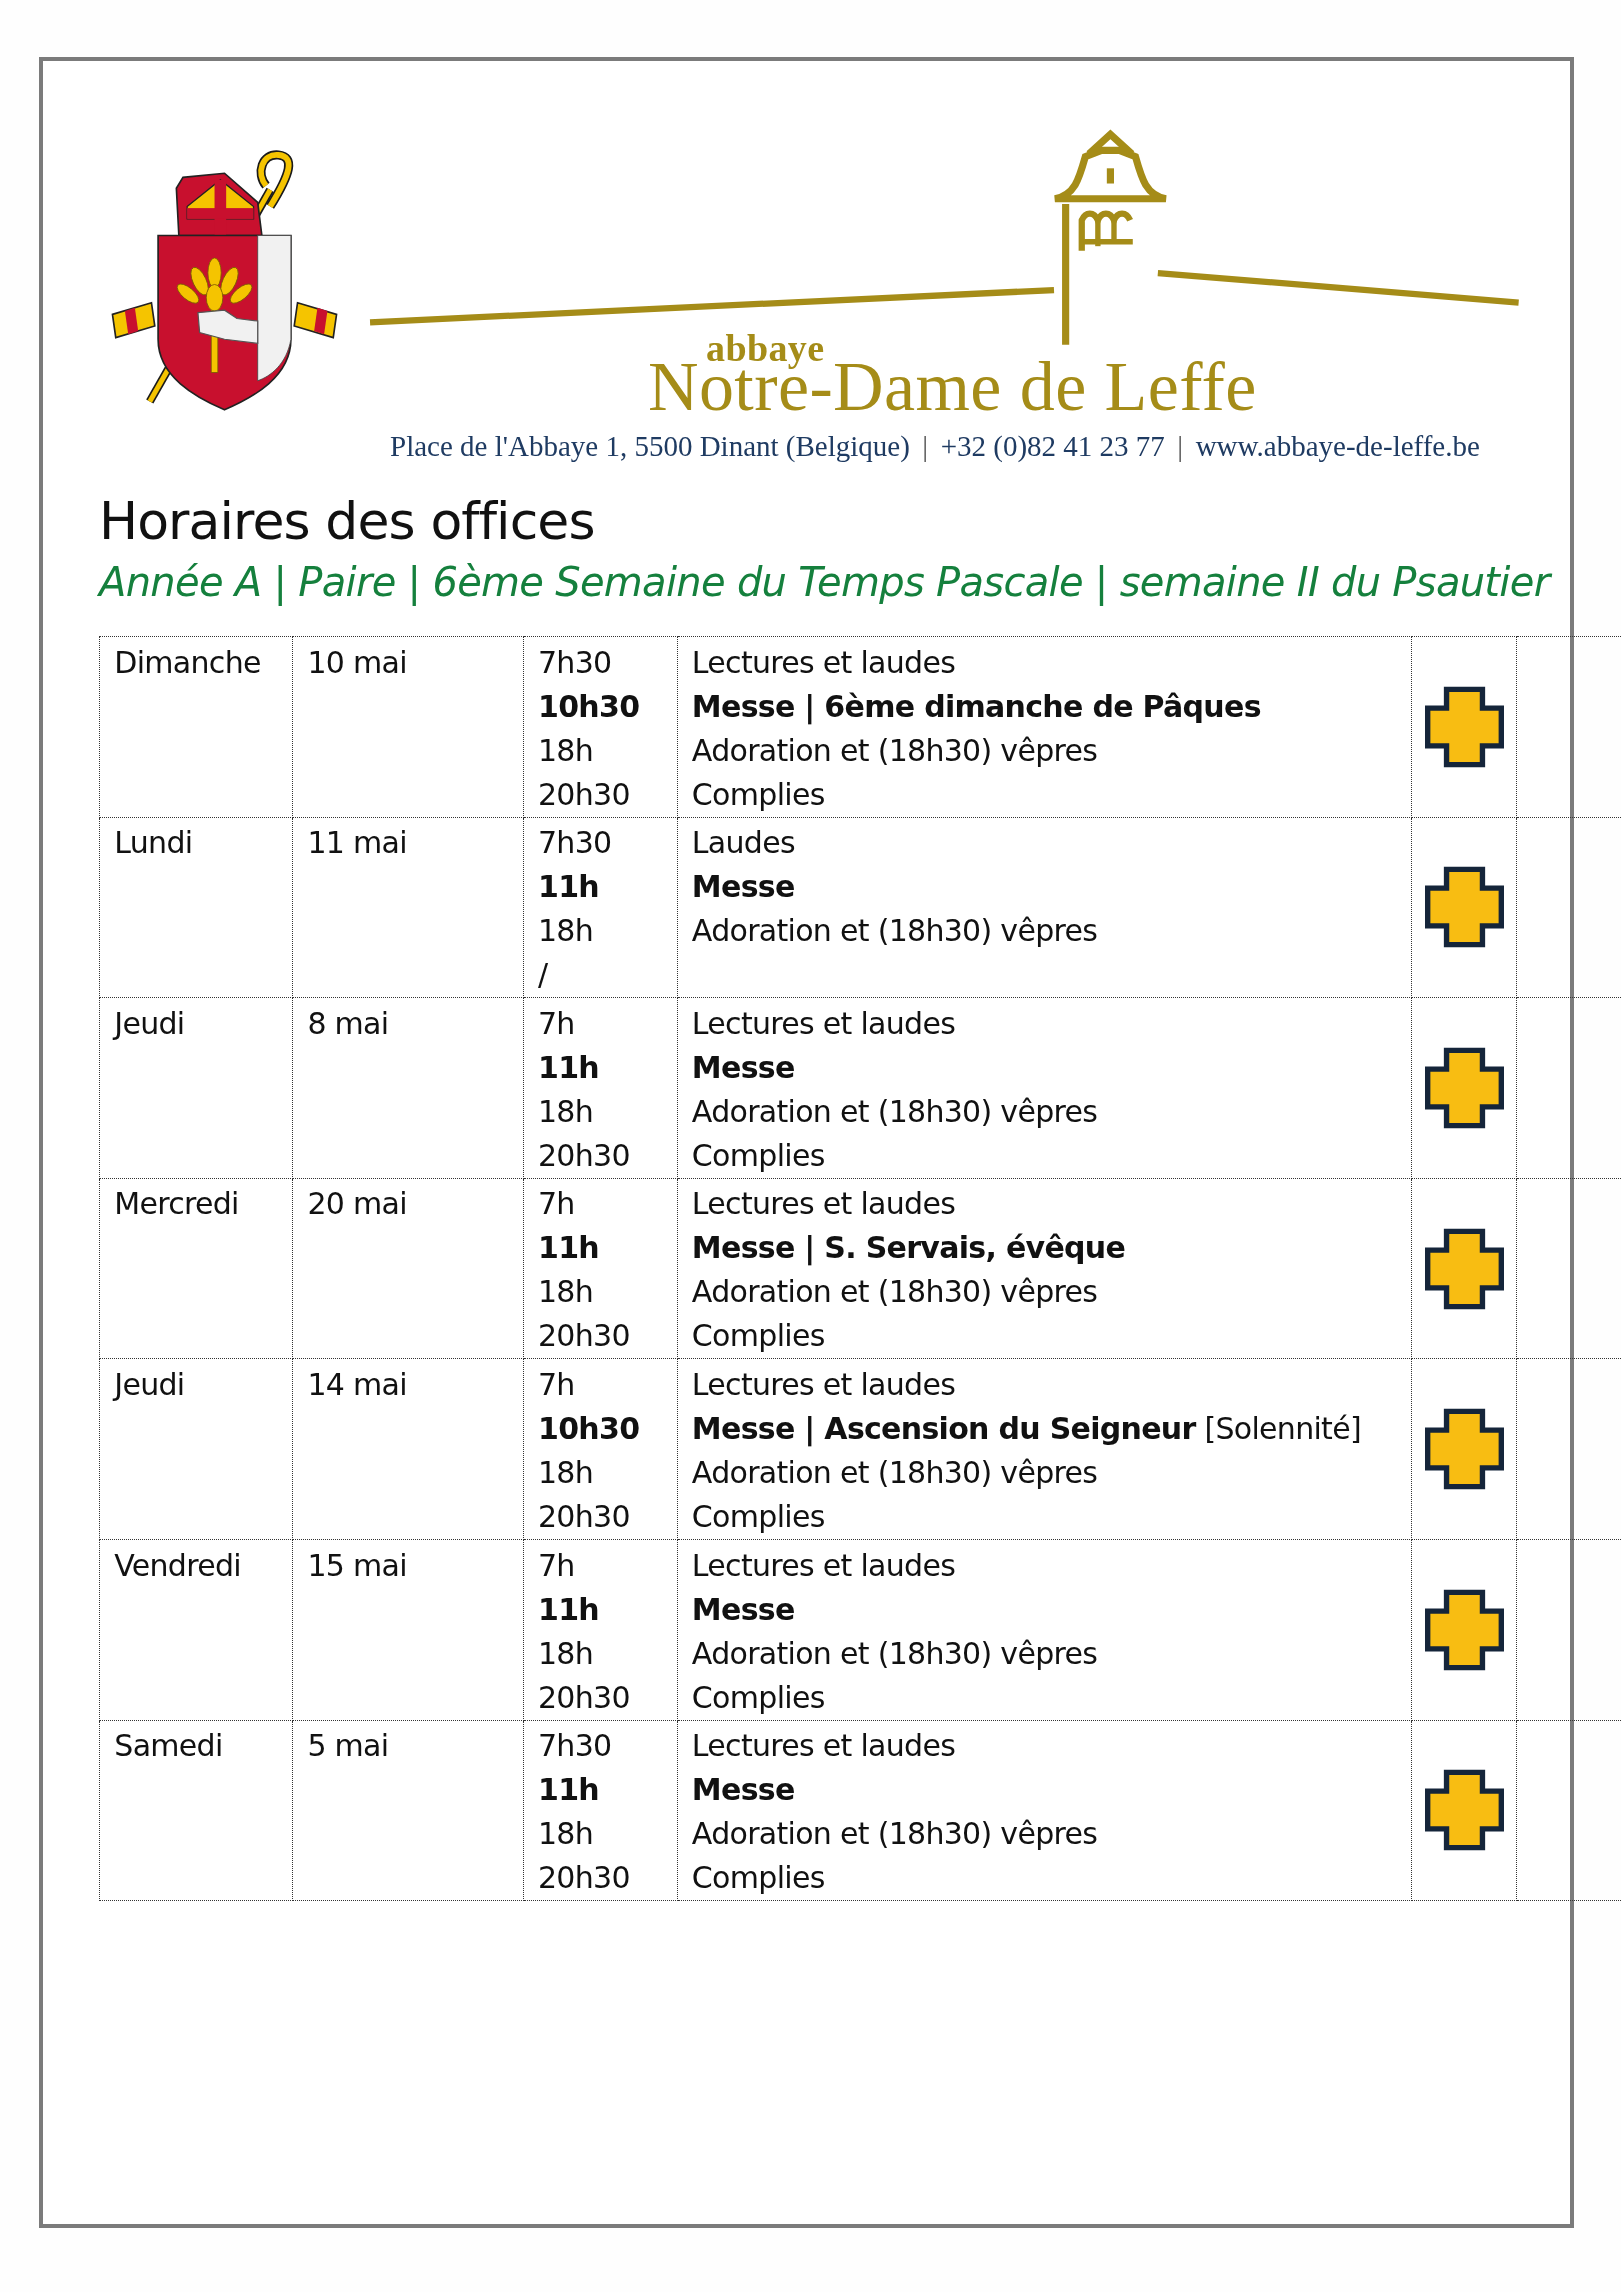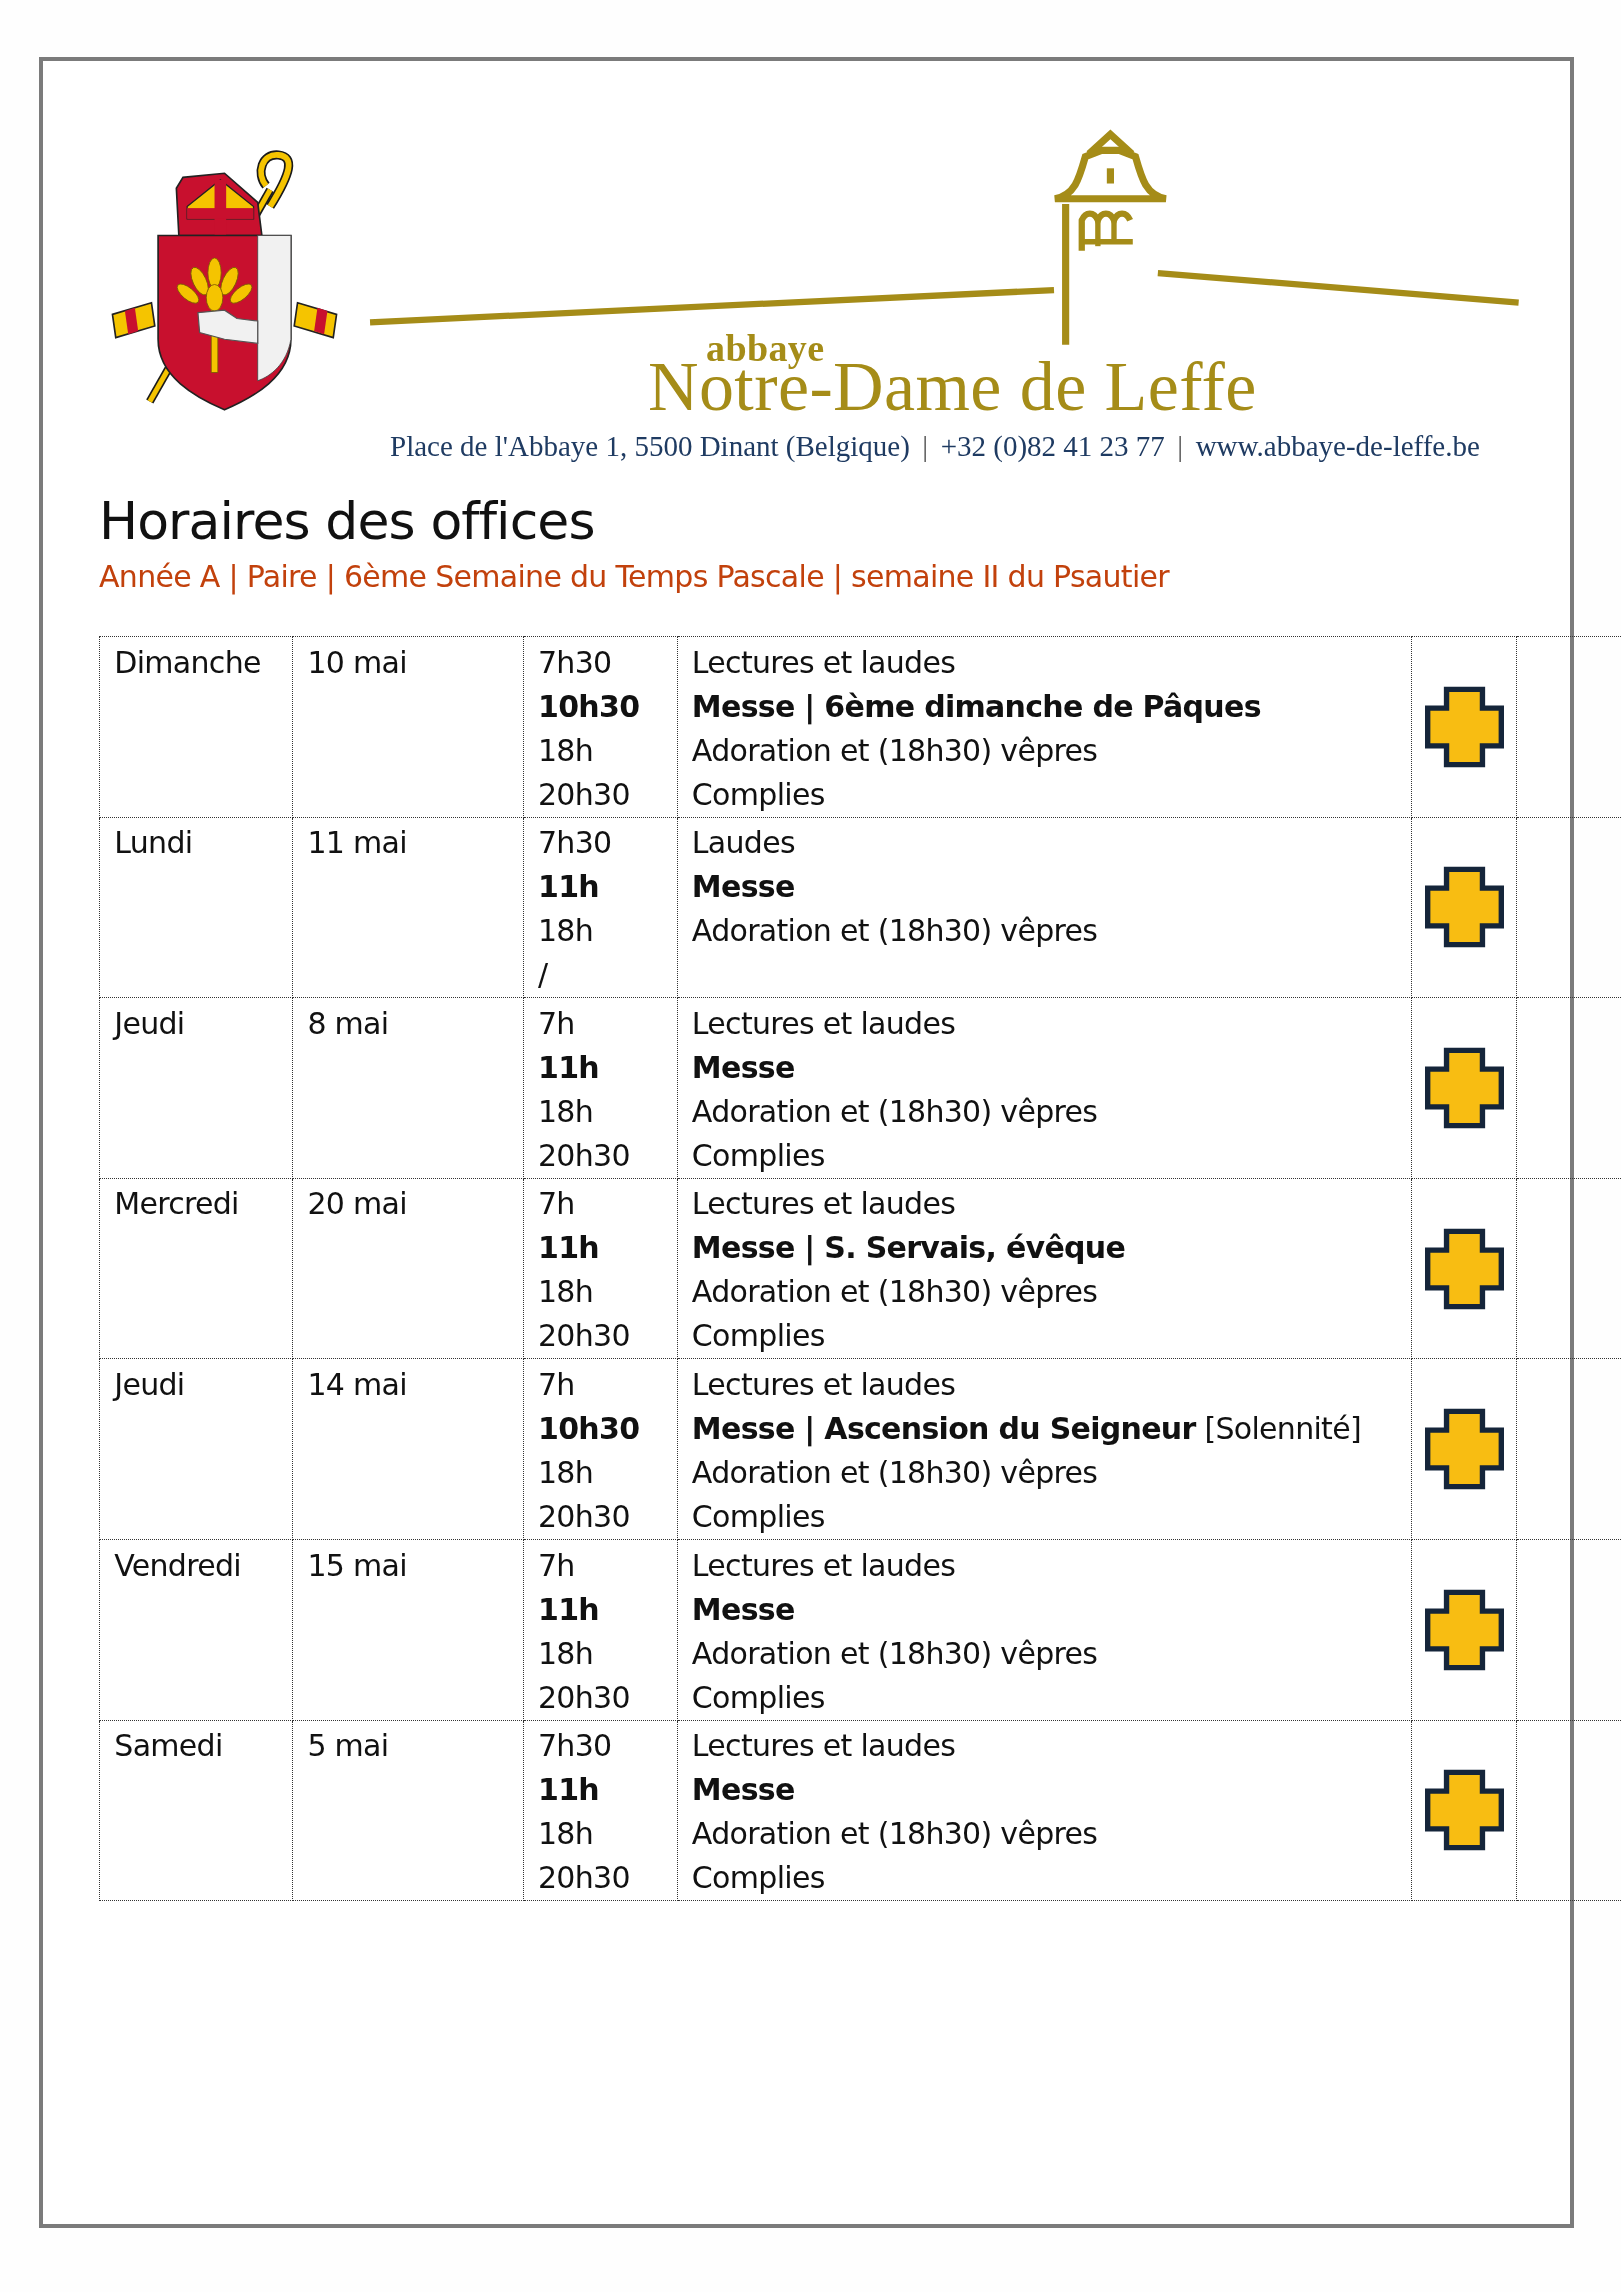--- a/index.html
+++ b/index.html
@@ -11,21 +11,21 @@
   .tower-line { position:absolute; left:0; top:0; width:1621px; height:376px; pointer-events:none; }
   .abbaye { position:absolute; left:706px; top:326px; font-family:"Liberation Serif", serif; font-weight:bold;
          font-size:38px; color:#a58c18; letter-spacing:0.4px; }
   .brand { position:absolute; left:648px; top:347px; font-family:"Liberation Serif", serif;
          font-size:70px; color:#a58c18; letter-spacing:0.4px; white-space:nowrap; }
   .address { position:absolute; left:390px; top:430px; font-family:"Liberation Serif", serif;
          font-size:29px; color:#1f3b62; white-space:nowrap; }
   .address .sep { color:#555; margin:0 12.5px; }
   .title { position:absolute; left:99px; top:491px; font-size:52px; font-weight:normal; margin:0;
          font-family:"DejaVu Sans", sans-serif; letter-spacing:-0.9px; color:#111; }
-  .subtitle { position:absolute; left:99px; top:559px; font-size:30px; letter-spacing:-0.7px; color:#c2410c; white-space:nowrap;}
+  .subtitle { position:absolute; left:99px; top:559px; font-size:40px; letter-spacing:-0.7px; color:#15803d; white-space:nowrap;font-style:italic;}
   .schedule { position:absolute; left:99px; top:636px; border-collapse:collapse; table-layout:fixed; }
   .schedule td { border:1.4px dotted #333; vertical-align:top; padding:0; }
   .schedule tr { height:176px; }
   .c-day { width:193px; } .c-date { width:233px; } .c-time { width:154px; }
   .c-office { width:735px; } .c-icon { width:107px; } .c-extra { width:107px; border-right:none !important; }
   .cell-text { font-size:30px; letter-spacing:-0.7px; line-height:44px; padding:3.6px 0 0 14.3px; white-space:nowrap; }
   .line { height:44px; }
   .bold { font-weight:bold; }
   .c-icon { position:relative; }
   .cross { position:absolute; left:13.4px; top:50%; transform:translateY(-50%); width:79px; height:81px; }

